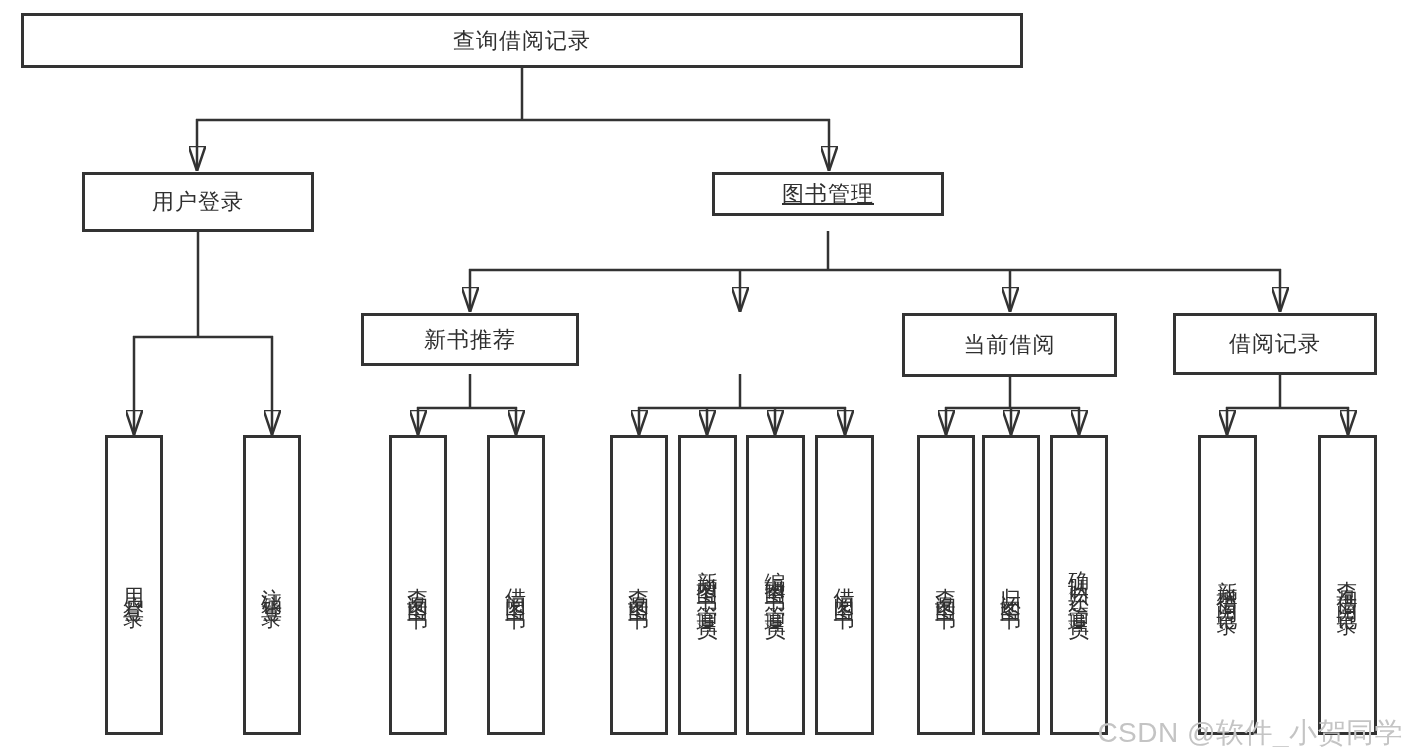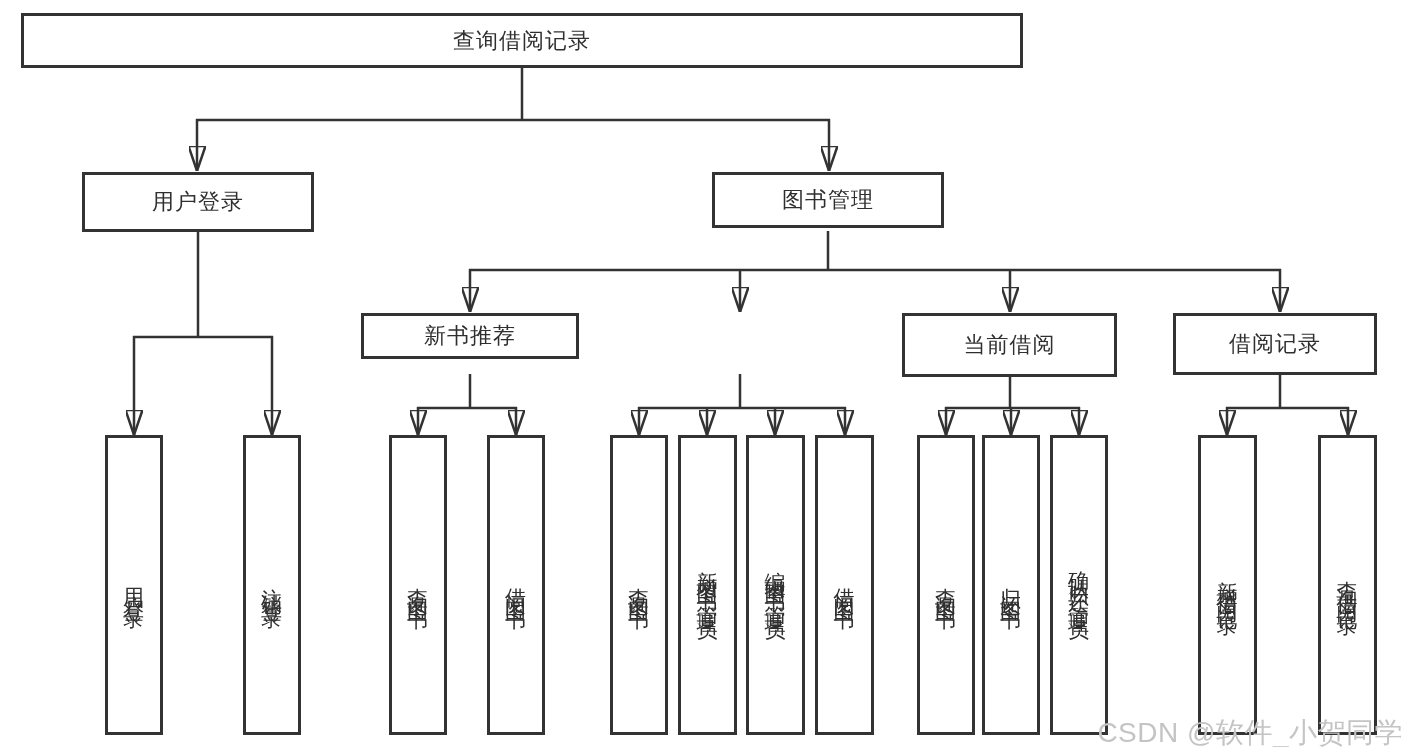--- a/index.html
+++ b/index.html
@@ -39,23 +39,23 @@
     writing-mode: vertical-rl;
     text-orientation: mixed;
     letter-spacing: 7px;
     font-size: 21px;
     line-height: 1;
   }
   
   .n-root   { left: 21px;   top: 13px;  width: 1002px; height: 55px; }
   
   .n-login  { left: 82px;   top: 172px; width: 232px;  height: 60px; }
-  .n-mgmt   { left: 712px;  top: 172px; width: 232px;  height: 56px; }
+  .n-mgmt   { left: 712px;  top: 172px; width: 232px;  height: 44px; text-decoration: underline; }
   
-  .n-rec    { left: 361px;  top: 313px; width: 218px;  height: 46px; }
+  .n-rec    { left: 361px;  top: 313px; width: 218px;  height: 53px; }
   .n-borrow { left: 633px;  top: 313px; width: 214px;  height: 62px; }
   .n-cur    { left: 902px;  top: 313px; width: 215px;  height: 64px; }
   .n-rec2   { left: 1173px; top: 313px; width: 204px;  height: 62px; }
   
   .leaf { top: 435px; width: 58px; height: 300px; }
   .l1  { left: 105px; }
   .l2  { left: 243px; }
   .l3  { left: 389px; }
   .l4  { left: 487px; }
   .l5  { left: 610px; }

